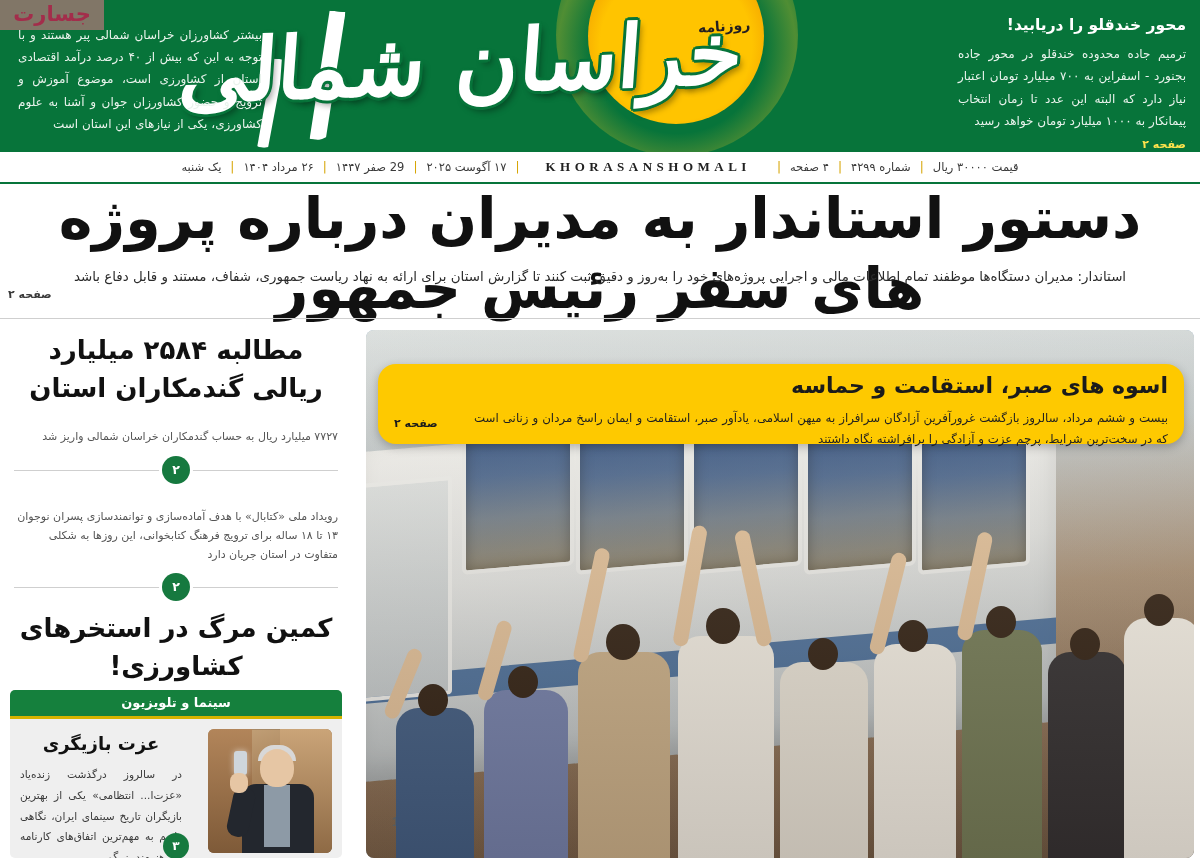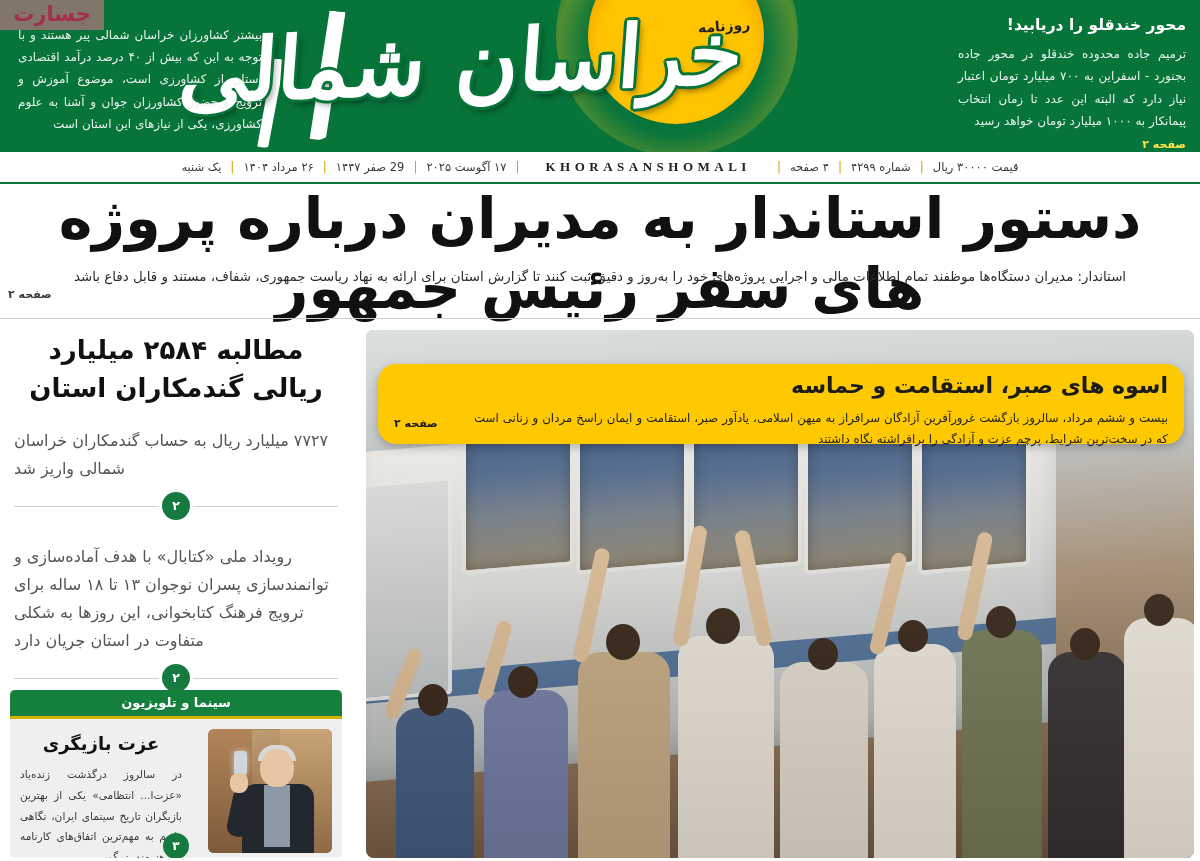--- a/index.html
+++ b/index.html
@@ -113,21 +113,21 @@
     position:absolute;left:0;top:134px;width:1200px;height:1px;background:#cfcfcf;
   }
 
   
   .leftcol{position:absolute;left:0;top:326px;width:352px;height:535px;}
   .news-item{padding:0 14px;}
   .news-title{
     font-size:26px;font-weight:bold;color:#111;line-height:1.45;text-align:center;margin:6px 0 6px;
   }
   .news-lead{
-    font-size:16px;color:#555;line-height:1.75;text-align:left;margin-top:20px;
+    font-size:11px;color:#555;line-height:1.75;text-align:right;margin-top:20px;
   }
   .news-body{
     font-size:10.6px;color:#333;line-height:1.92;text-align:justify;margin-top:9px;
   }
   .divider{
     position:relative;height:34px;margin:6px 0 0;
   }
   .divider::before{
     content:"";position:absolute;left:14px;right:14px;top:17px;height:1px;background:#cfcfcf;
   }

